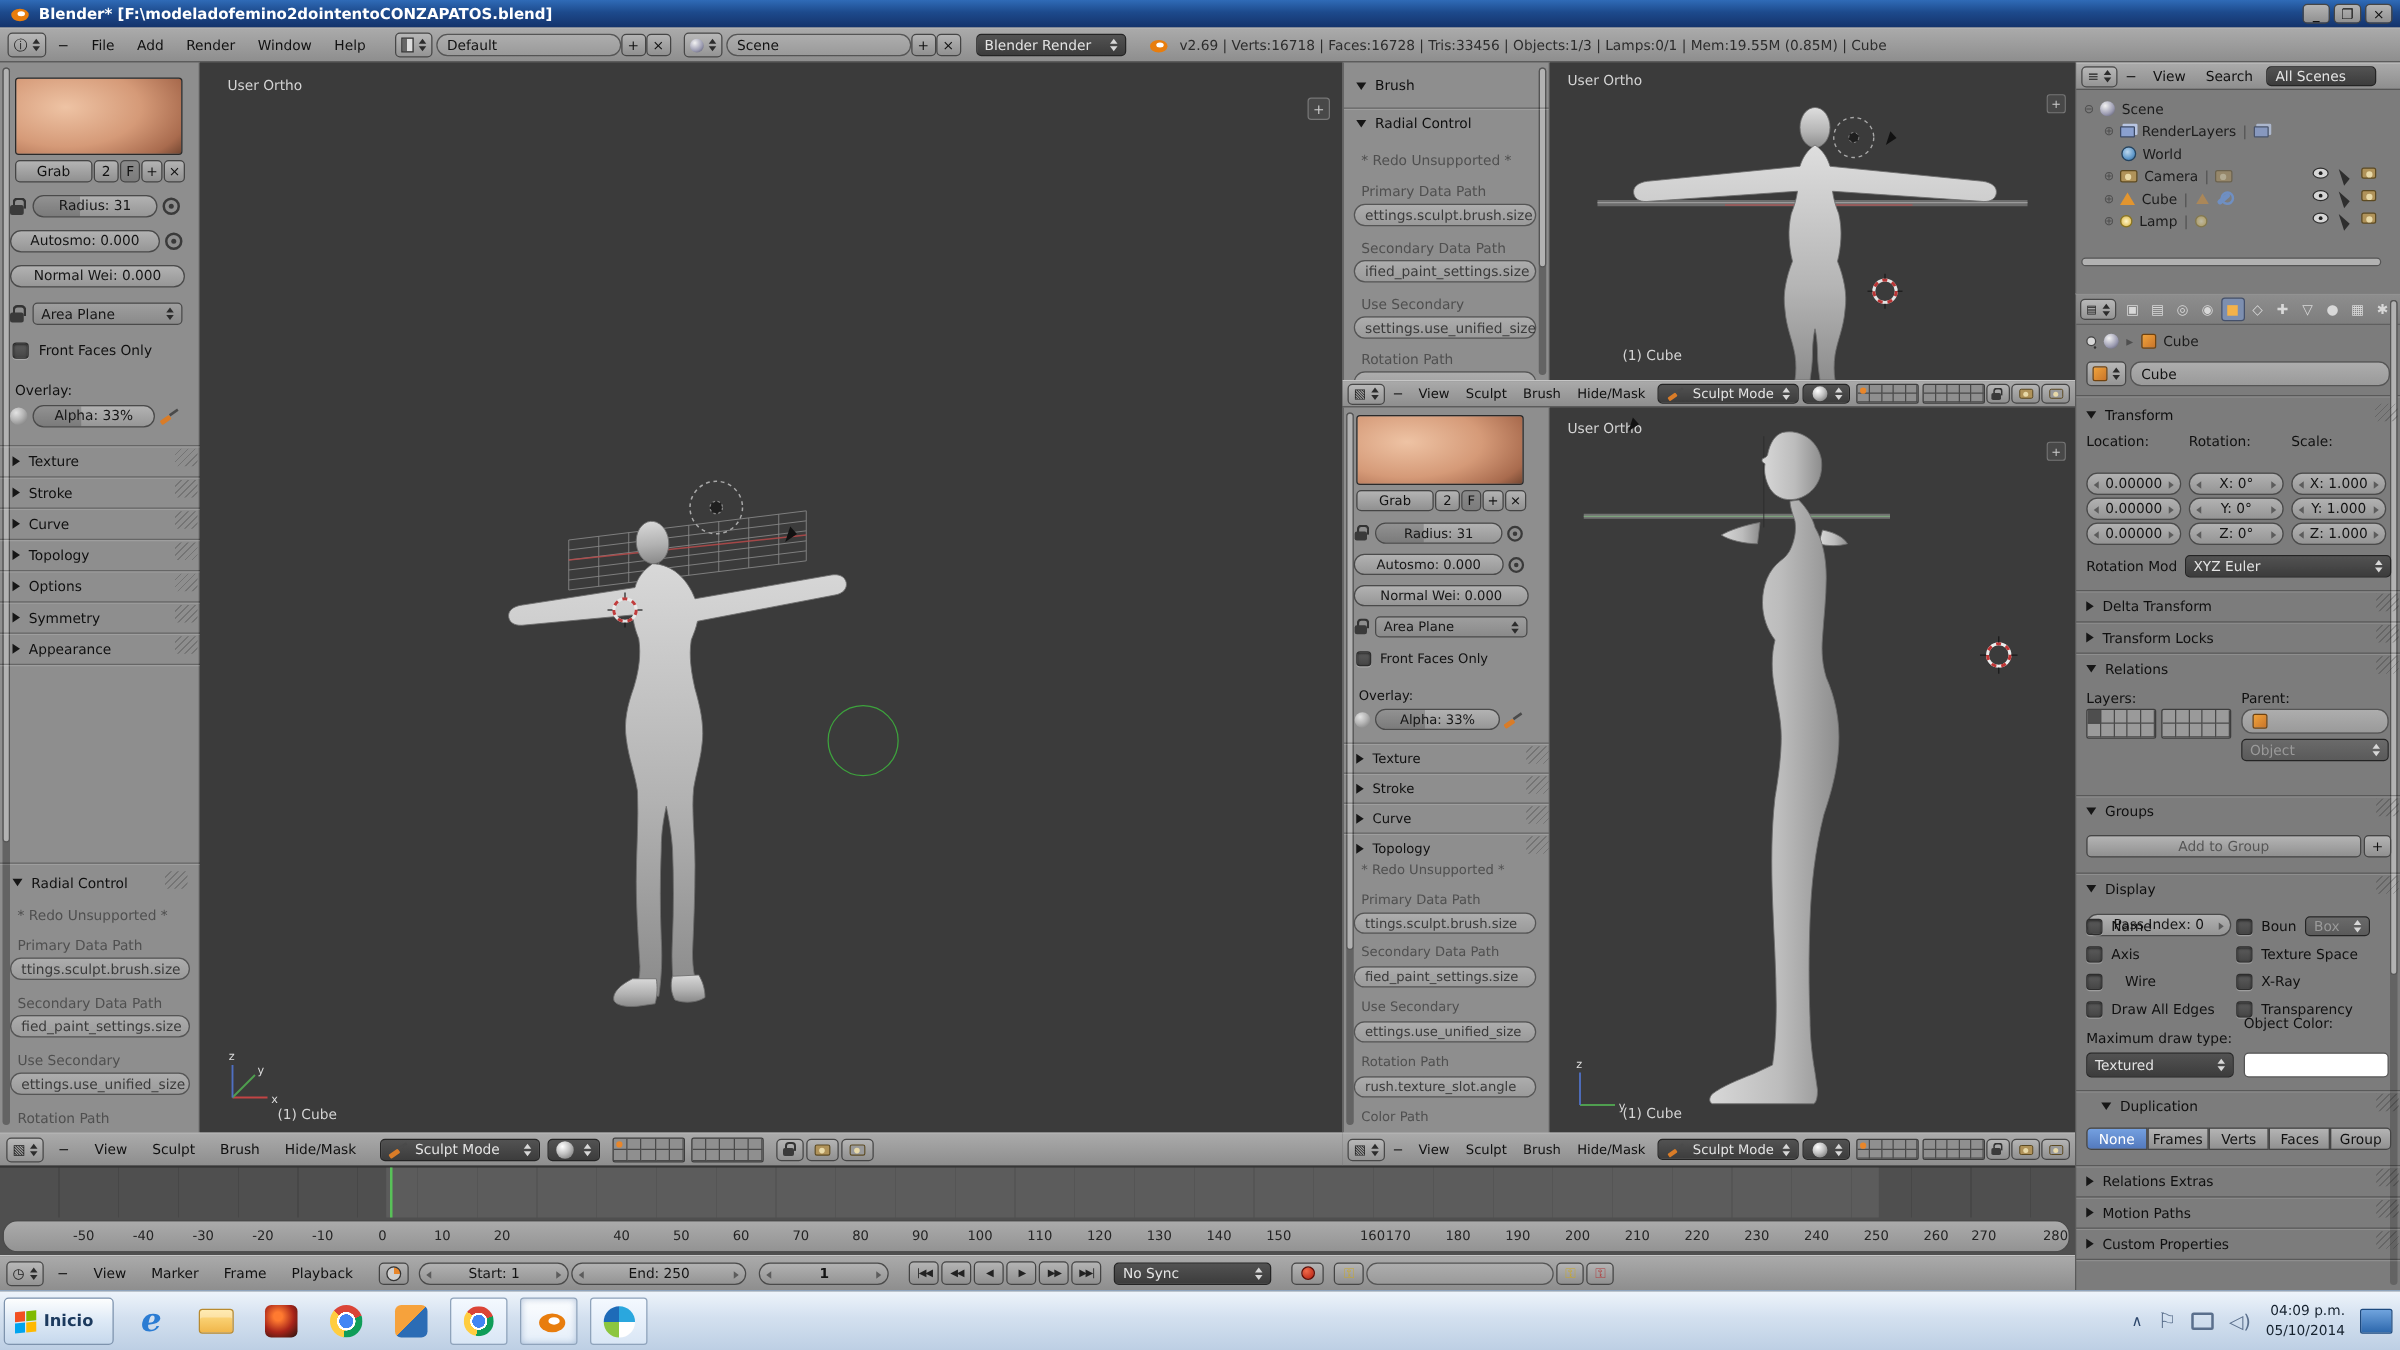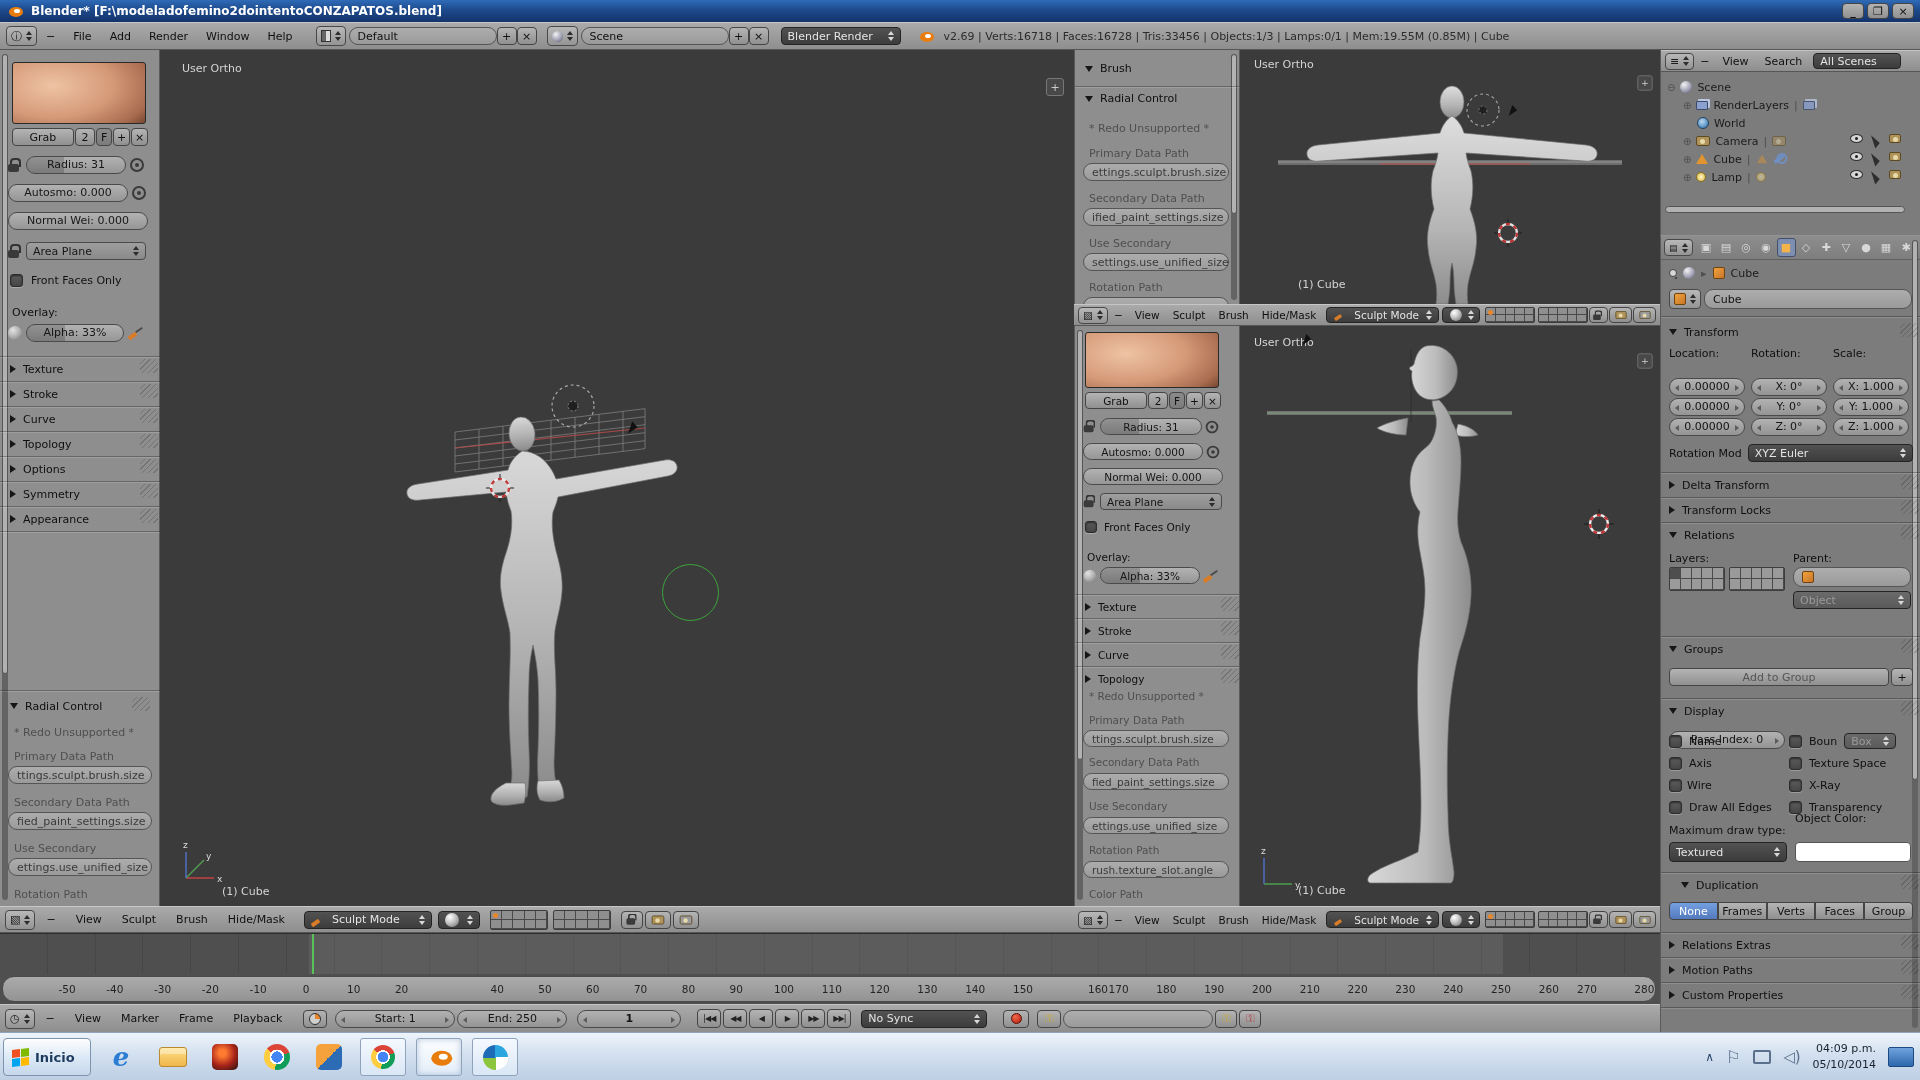--- a/index.html
+++ b/index.html
@@ -906,21 +906,21 @@
     </div>
     <div class="abs" style="left:8px;top:494px;width:116px">
       <div class="row" style="height:22px;gap:7px">
           <span class="chk"></span>
           <span class="tlabel">Name</span>
         </div>
       <div class="row" style="height:22px;gap:7px">
           <span class="chk"></span>
           <span class="tlabel">Axis</span>
         </div>
-      <div class="row" style="height:22px;gap:5px">
+      <div class="row" style="height:22px;gap:18px">
           <span class="chk"></span>
           <span class="tlabel">Wire</span>
         </div>
       <div class="row" style="height:22px;gap:7px">
           <span class="chk"></span>
           <span class="tlabel">Draw All Edges</span>
         </div>
     </div>
     <div class="abs" style="left:128px;top:494px;width:126px">
       <div class="row" style="height:22px;gap:7px">
@@ -1046,21 +1046,21 @@
         </span>
       <span class="menu dim">−</span>
       <span class="menu">View</span>
       <span class="menu">Marker</span>
       <span class="menu">Frame</span>
       <span class="menu">Playback</span>
       <span class="btn" style="width:24px;margin-left:10px">
           <span style="width:12px;height:12px;border-radius:50%;background:conic-gradient(#e8862a 0 25%,#cfcfcf 25% 100%);border:1px solid #333"></span>
         </span>
       <span class="stepper" style="width:120px;margin-left:6px">Start: 1</span>
-      <span class="stepper" style="width:110px">End: 250</span>
+      <span class="stepper" style="width:140px">End: 250</span>
       <span class="stepper" style="width:104px;margin-left:8px;font-weight:bold">1</span>
       <span style="display:flex;gap:2px;margin-left:14px">
         <span class="tbtn">|◀◀</span>
         <span class="tbtn">◀◀</span>
         <span class="tbtn">◀</span>
         <span class="tbtn">▶</span>
         <span class="tbtn">▶▶</span>
         <span class="tbtn">▶▶|</span>
       </span>
       <span class="dd" style="width:126px;margin-left:8px">

